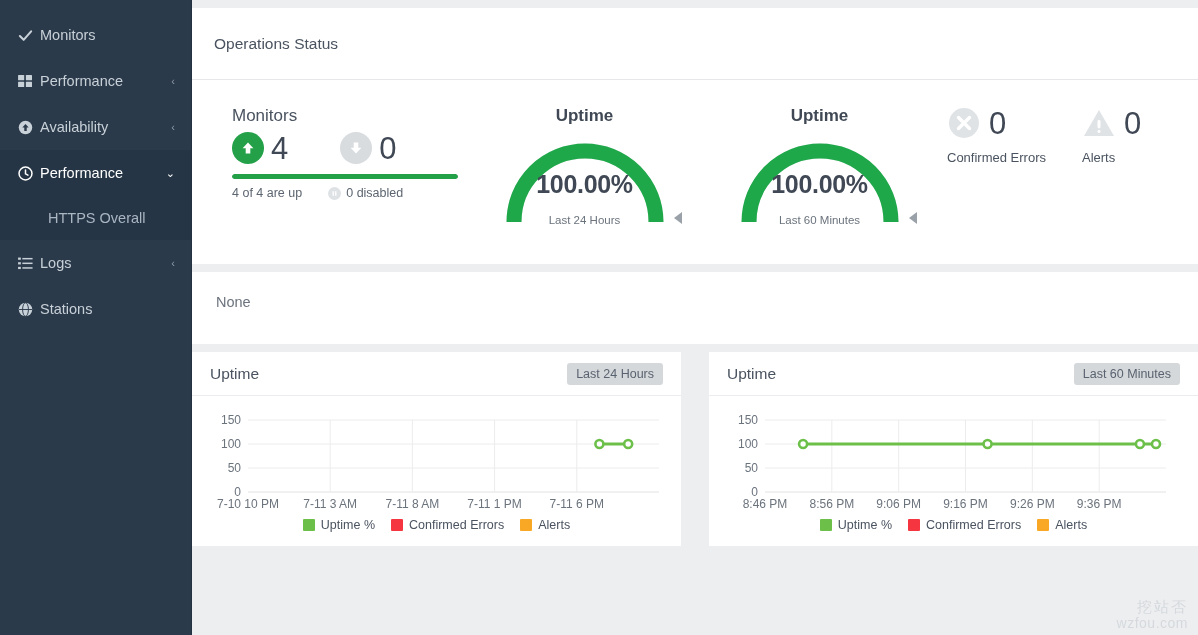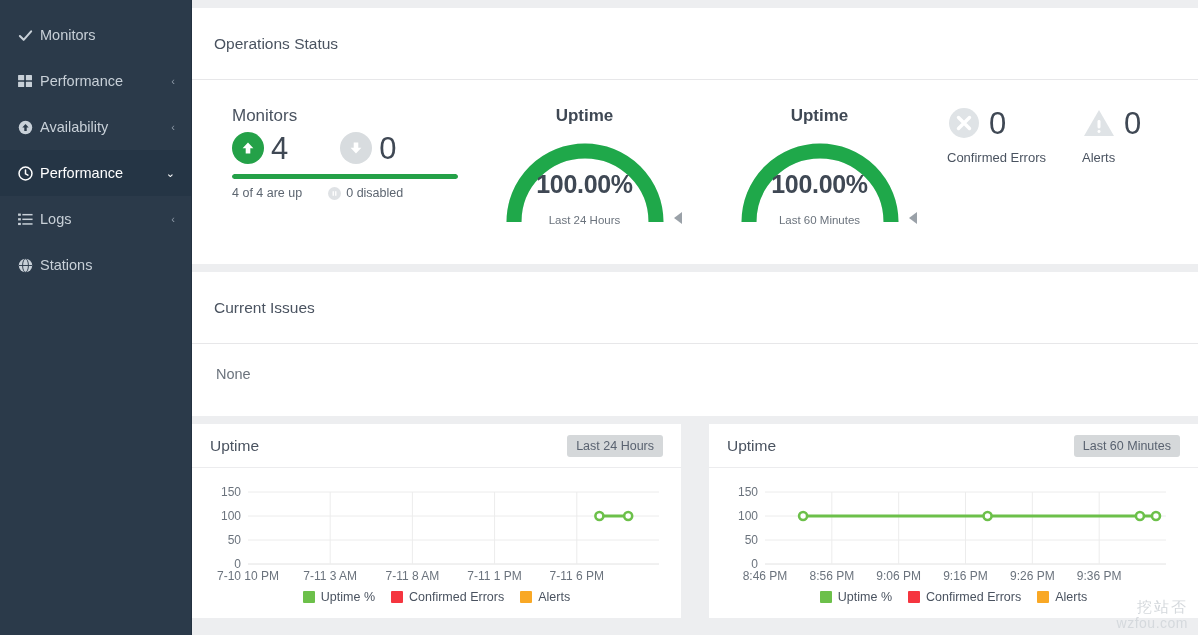--- a/index.html
+++ b/index.html
@@ -206,20 +206,23 @@
     <div class="nav-group">
       <div class="nav-item active">
         <span class="ico">
           <svg width="15" height="15" viewBox="0 0 16 16">
               <circle cx="8" cy="8" r="6.9" fill="none" stroke="currentColor" stroke-width="1.6"></circle>
               <path d="M8 4.2 V8.3 L10.6 9.8" stroke="currentColor" stroke-width="1.6" fill="none" stroke-linecap="round"></path>
             </svg>
         </span>
         <span class="lbl">Performance</span>
         <span class="caret">⌄</span>
+      </div>
+      <div class="nav-sub">
+        <span>HTTPS Overall</span>
       </div>
     </div>
 
     <div class="nav-item">
       <span class="ico">
         <svg width="15" height="13" viewBox="0 0 16 14" fill="currentColor">
             <rect x="0" y="0.6" width="3" height="2.4"></rect>
             <rect x="4.6" y="1" width="11" height="1.6"></rect>
             <rect x="0" y="5.6" width="3" height="2.4"></rect>
             <rect x="4.6" y="6" width="11" height="1.6"></rect>
@@ -347,23 +350,20 @@
             </div>
           </div>
         </div>
 
       </div>
     </section>
 
     <div class="spacer-strip"></div>
 
     <section class="panel">
-      <div class="panel-head">
-        <span class="panel-title">Current Issues</span>
-      </div>
       <div class="issues-body">None</div>
     </section>
 
     <div class="spacer-strip"></div>
 
     <div class="charts-row">
 
       <section class="chart-panel">
         <div class="chart-head">
           <span class="chart-title">Uptime</span>

